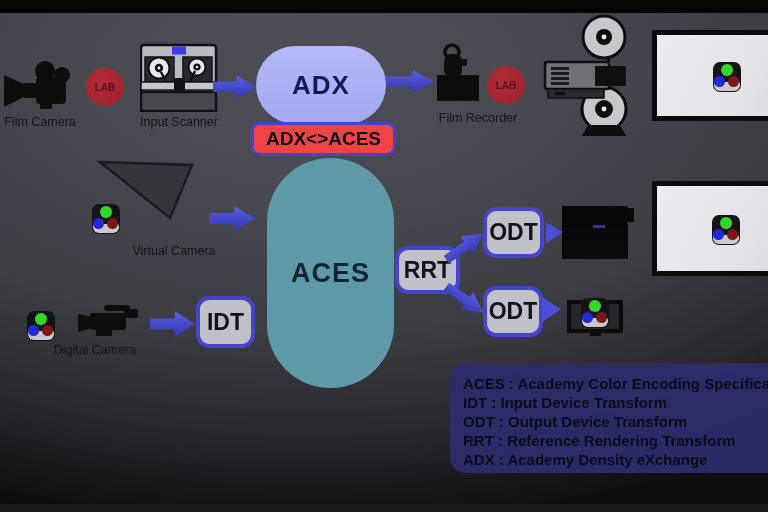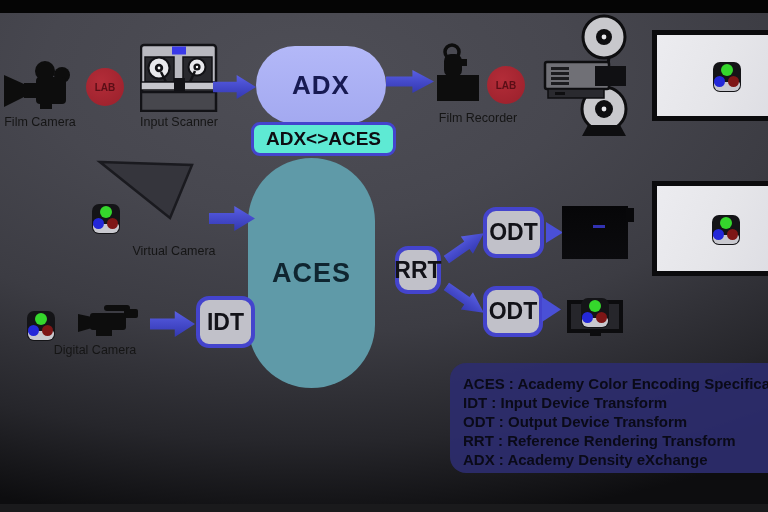--- a/index.html
+++ b/index.html
@@ -15,21 +15,21 @@
 
   .lab{position:absolute;width:38px;height:38px;border-radius:50%;
        background:radial-gradient(circle at 40% 35%, #b32c38, #99202b);
        color:#5a0e16;font-weight:bold;font-size:10px;
        display:flex;align-items:center;justify-content:center;}
 
   .pill{position:absolute;background:linear-gradient(180deg,#b3b8f8 0%,#a3a9f0 100%);
         border-radius:42px;color:#171a52;font-weight:bold;font-size:26px;letter-spacing:1px;
         display:flex;align-items:center;justify-content:center;margin-top:8px;}
 
-  .tag{position:absolute;background:#5eead4;border:3px solid #4444cd;border-radius:9px;
+  .tag{position:absolute;background:#ef4444;border:3px solid #4444cd;border-radius:9px;
        color:#0d0d12;font-weight:bold;font-size:19px;box-sizing:border-box;
        display:flex;align-items:center;justify-content:center;}
 
   .aces{position:absolute;background:#5f9aa8;border-radius:68px;color:#0f2530;
         font-weight:bold;font-size:27px;letter-spacing:1px;
         display:flex;align-items:center;justify-content:center;}
 
   .node{position:absolute;background:#c1c1c9;border:4px solid #4444cd;border-radius:13px;
         color:#121218;font-weight:bold;font-size:23px;box-sizing:border-box;
         display:flex;align-items:center;justify-content:center;}
@@ -140,21 +140,21 @@
   <div class="rgb" style="left:713px;top:62px">
     <i class="base"></i>
       <i class="strip"></i>
       <i class="dot dg"></i>
       <i class="dot db"></i>
       <i class="dot dr"></i>
   </div>
 
   <div class="tag" style="left:251px;top:122px;width:145px;height:34px">ADX&lt;&gt;ACES</div>
 
-  <div class="aces" style="left:248px;top:158px;width:127px;height:230px">ACES</div>
+  <div class="aces" style="left:267px;top:158px;width:127px;height:230px">ACES</div>
 
   <svg class="abs" style="left:96px;top:158px" width="100" height="64" viewBox="0 0 100 64">
     <polygon points="4,4 96,7 74,60" fill="#35353c" stroke="#1a1a1f" stroke-width="2.5"></polygon>
   </svg>
   <div class="rgb" style="left:92px;top:204px">
     <i class="base"></i>
       <i class="strip"></i>
       <i class="dot dg"></i>
       <i class="dot db"></i>
       <i class="dot dr"></i>
@@ -173,21 +173,21 @@
     <rect x="26" y="1" width="26" height="6" rx="3"></rect>
     <rect x="46" y="5" width="14" height="9" rx="2"></rect>
     <rect x="12" y="9" width="36" height="17" rx="3"></rect>
     <polygon points="0,10 14,13 14,24 0,28"></polygon>
     <rect x="18" y="26" width="16" height="6"></rect>
   </svg>
   <div class="devlabel" style="left:47px;top:343px;width:96px">Digital Camera</div>
   <div class="barrow" style="left:150px;top:310px;width:45px;height:28px"></div>
   <div class="node" style="left:196px;top:296px;width:59px;height:52px">IDT</div>
 
-  <div class="node" style="left:395px;top:246px;width:46px;height:48px">RRT</div>
+  <div class="node" style="left:395px;top:246px;width:65px;height:48px">RRT</div>
   <div class="barrow" style="left:442px;top:235px;width:46px;height:23px;transform:rotate(-35deg)"></div>
   <div class="barrow" style="left:442px;top:288px;width:46px;height:23px;transform:rotate(35deg)"></div>
   <div class="node" style="left:483px;top:207px;width:61px;height:51px">ODT</div>
   <div class="node" style="left:483px;top:286px;width:60px;height:51px">ODT</div>
 
   <div class="tri" style="left:546px;top:222px;width:17px;height:21px"></div>
   <div class="dproj" style="left:562px;top:206px;width:66px;height:53px"></div>
 
   <div class="screen" style="left:652px;top:181px;width:130px;height:95px"></div>
   <div class="rgb" style="left:712px;top:215px">

